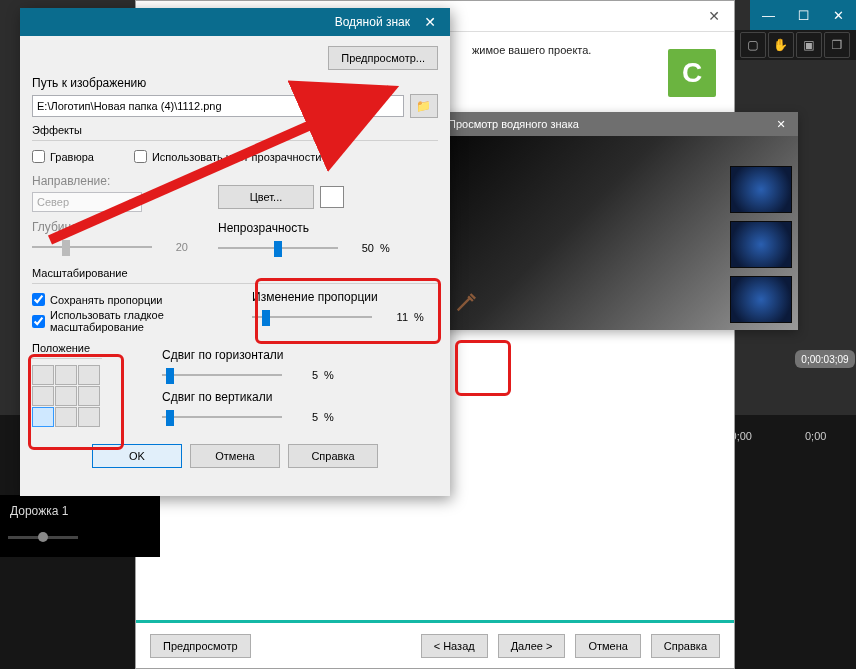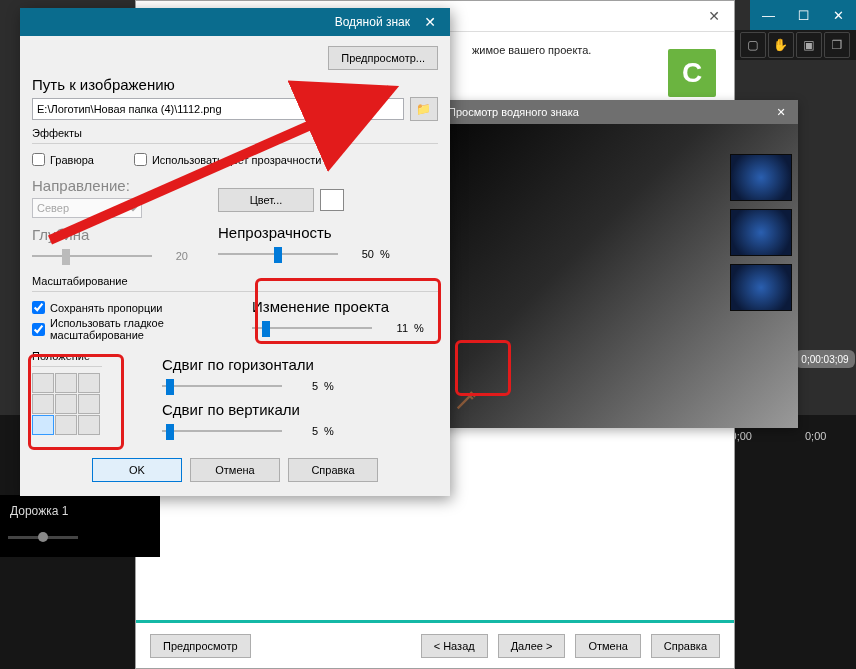--- a/index.html
+++ b/index.html
@@ -18,32 +18,32 @@
 .track .slider{position:absolute;left:8px;top:40px;width:70px;height:3px;background:#444}
 .track .sknob{position:absolute;left:38px;top:36px;width:10px;height:10px;background:#888;border-radius:5px}
 .wizard{position:absolute;left:135px;top:0;width:600px;height:669px;background:#fff;border:1px solid #a0a0a0;box-sizing:border-box;z-index:6}
 .wizard .wtitle{height:30px;background:#fff;border-bottom:1px solid #ddd;display:flex;align-items:center;justify-content:flex-end}
 .wizard .wclose{width:40px;height:30px;display:flex;align-items:center;justify-content:center;color:#555;font-size:14px}
 .wizard .body{padding:12px 16px;color:#222}
 .wizard .logo{position:absolute;right:18px;top:48px;width:48px;height:48px;background:#6bb440;display:flex;align-items:center;justify-content:center;color:#fff;font-size:28px;font-weight:bold;border-radius:2px}
 .wizard .bottom{position:absolute;left:0;bottom:0;width:100%;height:48px;border-top:3px solid #14b8a6;display:flex;align-items:center;padding:0 14px;box-sizing:border-box;gap:10px}
 .btn{height:22px;padding:0 12px;background:#e1e1e1;border:1px solid #adadad;font-size:11px;display:inline-flex;align-items:center;justify-content:center;cursor:default}
 .btn.def{border:1px solid #0078d7;background:#e1effa}
-.preview{position:absolute;left:438px;top:100px;width:360px;height:328px;background:#2f2f2f;z-index:9;box-shadow:0 3px 10px rgba(0,0,0,.3)}
+.preview{position:absolute;left:438px;top:112px;width:360px;height:218px;background:#2f2f2f;z-index:9;box-shadow:0 3px 10px rgba(0,0,0,.3)}
 .preview .ptitle{height:24px;background:#6f6f6f;color:#fff;display:flex;align-items:center;justify-content:space-between;padding:0 2px 0 10px;font-size:11px}
 .preview .pclose{width:30px;height:24px;display:flex;align-items:center;justify-content:center;color:#fff}
 .preview .pbody{position:absolute;left:0;top:24px;right:0;bottom:0;background:linear-gradient(135deg,#070707 0%,#2a2a2a 40%,#9a9a9a 100%)}
 .pbody .thumb{position:absolute;width:60px;height:45px;background:radial-gradient(circle,#2a5fb0 0%,#0b1a3a 80%);border:1px solid #0a0a0a}
 .pbody .wmark{position:absolute;left:15px;bottom:15px;width:28px;height:28px}
 .dialog{position:absolute;left:20px;top:8px;width:430px;height:488px;background:#f0f0f0;z-index:20;box-shadow:2px 4px 14px rgba(0,0,0,.4)}
 .dialog .titlebar{height:28px;background:#0a6c8e;color:#fff;display:flex;align-items:center;justify-content:flex-end;padding-left:10px;font-size:12px}
 .dialog .titlebar .x{width:40px;height:28px;display:flex;align-items:center;justify-content:center;font-size:14px}
 .dialog .content{padding:10px 12px;color:#000}
 .row{display:flex;align-items:center;gap:6px;margin:4px 0}
-.label{font-size:15px}
+.label{font-size:12px}
 .input{flex:1;height:20px;border:1px solid #abadb3;background:#fff;padding:0 4px;font-size:11px}
 .iconbtn{width:26px;height:22px;border:1px solid #adadad;background:#e1e1e1;display:flex;align-items:center;justify-content:center;font-size:12px}
 .group{border:none;margin-top:6px}
 .group .gtitle{font-size:11px;margin-bottom:4px}
 .hr{height:1px;background:#d0d0d0;margin:2px 0 6px}
 .check{display:flex;align-items:center;gap:5px;font-size:11px;margin:3px 0}
 .check input{width:13px;height:13px;margin:0}
 select{height:20px;border:1px solid #abadb3;background:#fff;font-size:11px}
 .grey{color:#888}
 .slider-wrap{position:relative;width:120px;height:18px}
@@ -191,21 +191,21 @@
           <label class="check">
               <input type="checkbox" checked="" style="">
               <span>Сохранять пропорции</span>
             </label>
           <label class="check">
               <input type="checkbox" checked="" style="">
               <span>Использовать гладкое масштабирование</span>
             </label>
         </div>
         <div>
-          <div class="label">Изменение проекта</div>
+          <div class="label">Изменение пропорции</div>
           <div class="row">
             <div class="slider-wrap">
                 <div class="track-line"></div>
                 <div class="thumb-s" style="left:10px"></div>
               </div>
             <span class="val">11</span>
             <span class="pct">%</span>
           </div>
         </div>
       </div>

